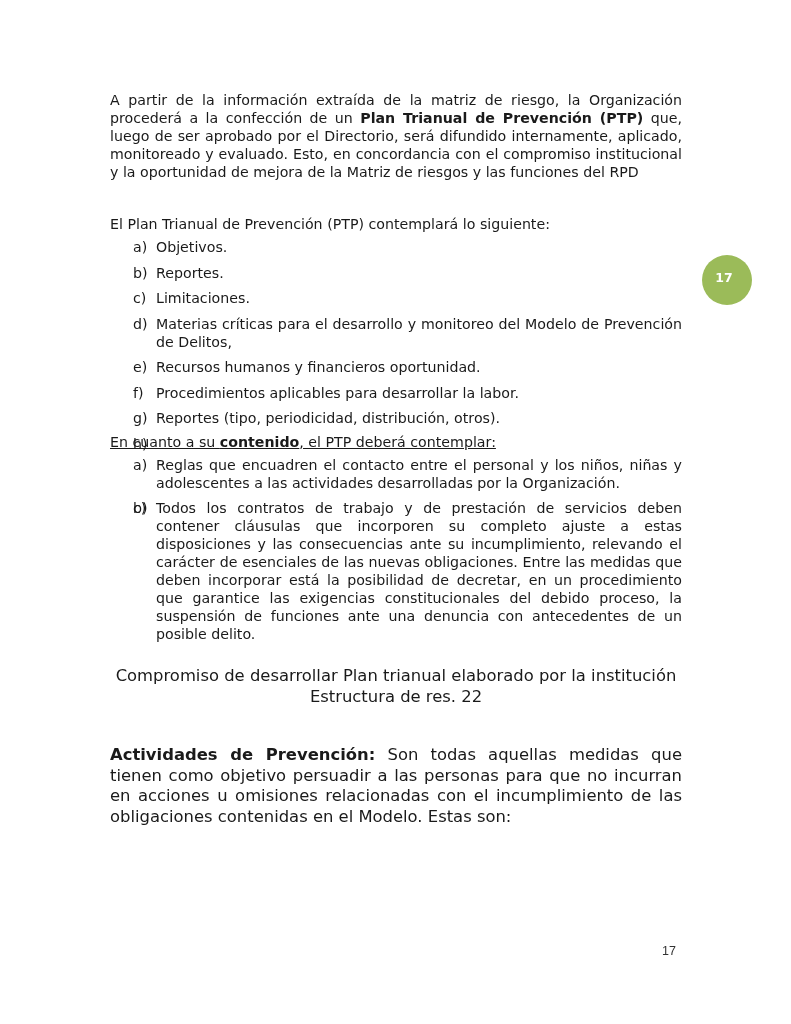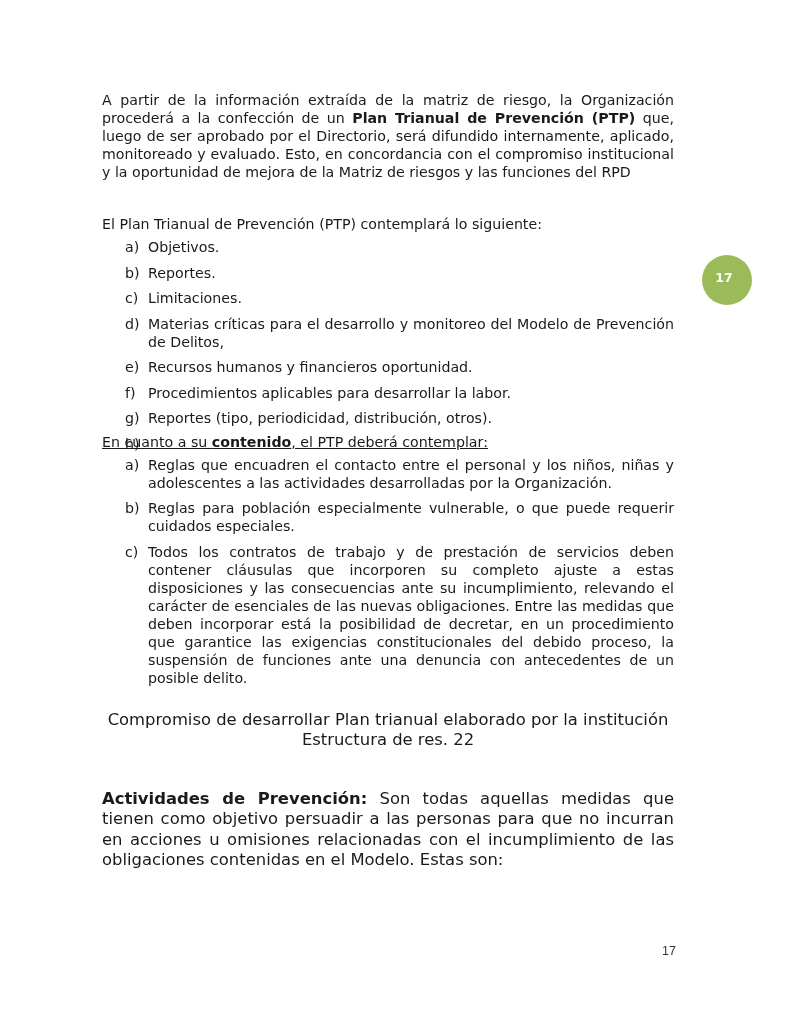--- a/index.html
+++ b/index.html
@@ -1,18 +1,18 @@
 <!DOCTYPE html>
 <html><head>
 <meta charset="utf-8">
 <style>
   html, body { margin: 0; padding: 0; background: #ffffff; }
   body { width: 791px; height: 1024px; position: relative; overflow: hidden;
          font-family: "DejaVu Sans", sans-serif; color: #1a1a1a; }
-  .page { position: absolute; left: 102px; top: 91px; width: 572px; }
+  .page { position: absolute; left: 110px; top: 91px; width: 572px; }
   .p { font-size: 14.2px; line-height: 18px; text-align: justify; margin: 0; }
   .intro { margin-bottom: 34px; }
   .plan-lead { margin-bottom: 5px; }
   .list { margin: 0; padding: 0; list-style: none; }
   .li { position: relative; padding-left: 46px; font-size: 14.2px; line-height: 18px;
         text-align: justify; margin-bottom: 7.5px; }
   .li .mk { position: absolute; left: 23px; top: 0; }
   .content-lead { margin-top: -2px; margin-bottom: 5px; text-decoration: underline; }
   .big { font-size: 16.4px; line-height: 20.5px; margin: 0; }
   .commit { margin-top: 23px; margin-bottom: 14px; text-align: center; }
@@ -41,21 +41,21 @@
     <li class="li"><span class="mk">d)</span><span>Materias críticas para el desarrollo y monitoreo del Modelo de Prevención de Delitos,</span></li>
     <li class="li"><span class="mk">e)</span><span>Recursos humanos y financieros oportunidad.</span></li>
     <li class="li"><span class="mk">f)</span><span>Procedimientos aplicables para desarrollar la labor.</span></li>
     <li class="li"><span class="mk">g)</span><span>Reportes (tipo, periodicidad, distribución, otros).</span></li>
     <li class="li"><span class="mk">h)</span></li>
   </ul>
 
   <p class="p content-lead"><span>En cuanto a su </span><b>contenido</b><span>, el PTP deberá contemplar:</span></p>
   <ul class="list">
     <li class="li"><span class="mk">a)</span><span>Reglas que encuadren el contacto entre el personal y los niños, niñas y adolescentes a las actividades desarrolladas por la Organización.</span></li>
-    <li class="li"><span class="mk">b)</span><span>Reglas para población especialmente vulnerable, o que puede requerir cuidados especiales.</span></li>
+    <li class="li"><span class="mk">b)</span></li>
     <li class="li"><span class="mk">c)</span><span>Todos los contratos de trabajo y de prestación de servicios deben contener cláusulas que incorporen su completo ajuste a estas disposiciones y las consecuencias ante su incumplimiento, relevando el carácter de esenciales de las nuevas obligaciones. Entre las medidas que deben incorporar está la posibilidad de decretar, en un procedimiento que garantice las exigencias constitucionales del debido proceso, la suspensión de funciones ante una denuncia con antecedentes de un posible delito.</span></li>
   </ul>
 
   <div class="big commit">
     <div>Compromiso de desarrollar Plan trianual elaborado por la institución</div>
     <div>Estructura de res. 22</div>
   </div>
 
   <p class="big actividades"><b>Actividades de Prevención:</b><span> Son todas aquellas medidas que tienen como objetivo persuadir a las personas para que no incurran en acciones u omisiones relacionadas con el incumplimiento de las obligaciones contenidas en el Modelo. Estas son:</span></p>
 </div>

